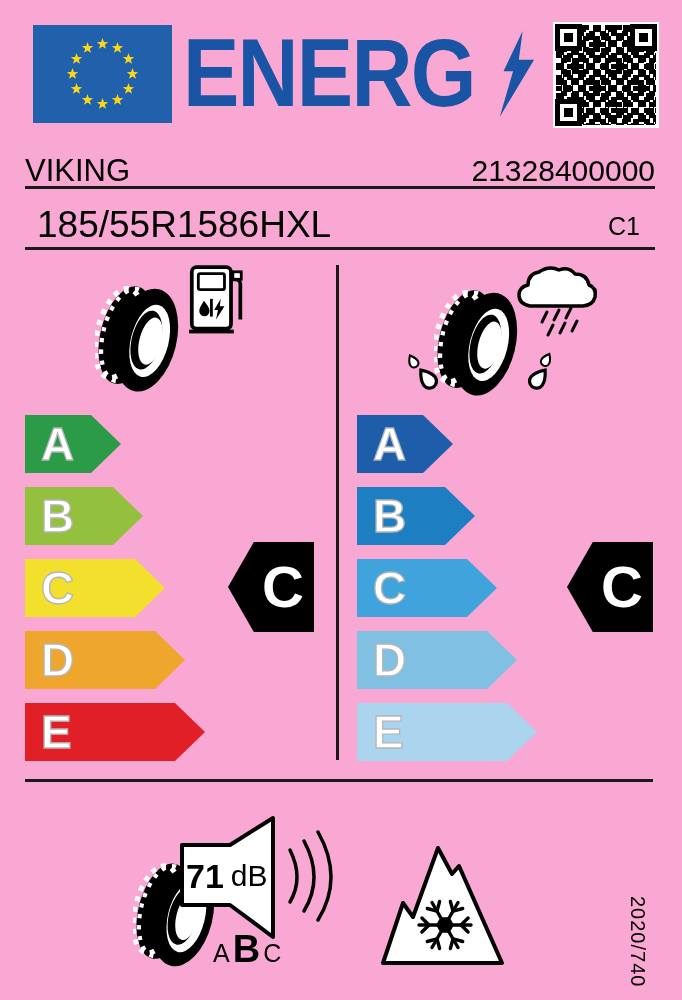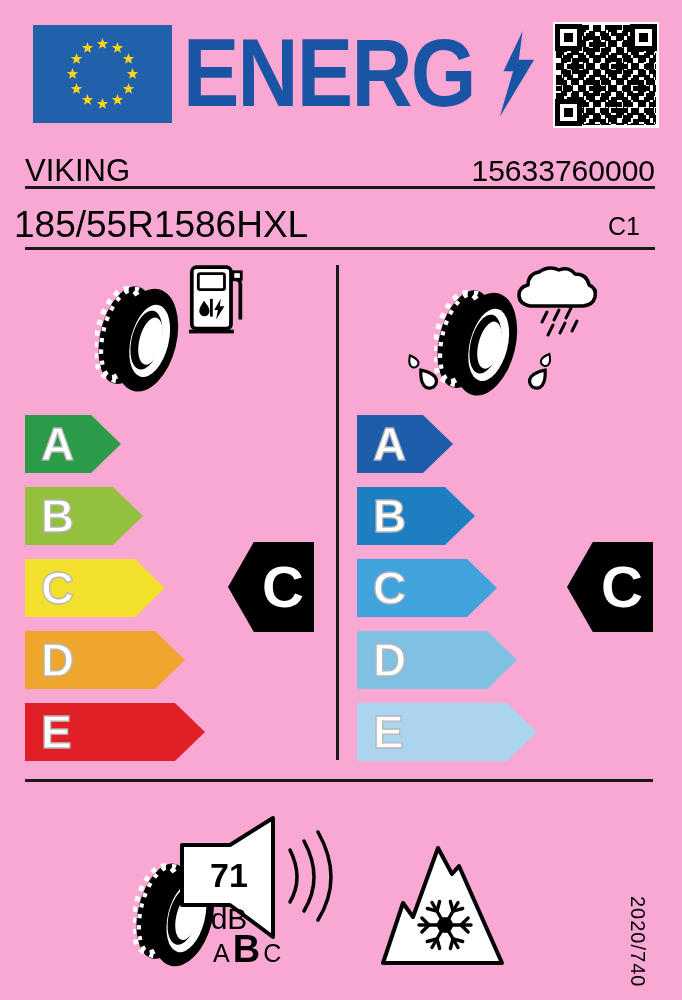--- a/index.html
+++ b/index.html
@@ -24,21 +24,21 @@
       conic-gradient(from 0deg,#000 25%,#0000 0 50%,#000 0 75%,#0000 0) 0 0/11px 11px,
       conic-gradient(#000 25%,#fff 0 50%,#000 0 75%,#fff 0) 0 0/15px 15px;}
   .finder{position:absolute;width:27px;height:27px;background:#fff;border:5px solid #000;
     box-sizing:border-box;display:flex;align-items:center;justify-content:center;}
   .finder::after{content:"";width:9px;height:9px;background:#000;}
   .finder.tl{left:2px;top:2px}.finder.tr{right:2px;top:2px}.finder.bl{left:2px;bottom:2px}
 
   
   .brand{left:25px;top:153px;font-size:31px;font-weight:normal;}
   .product-id{right:27px;top:154px;font-size:30px;}
-  .tyre-size{left:14px;top:204px;font-size:37px;}
+  .tyre-size{left:37px;top:204px;font-size:37px;}
   .tyre-class{right:42px;top:212px;font-size:25px;}
 
   
   .scale-col{position:absolute;top:0;left:0;}
   .arrow{
     position:absolute;height:58px;line-height:58px;
     clip-path:polygon(0 0,calc(100% - 30px) 0,100% 50%,calc(100% - 30px) 100%,0 100%);
     font-size:46px;font-weight:bold;color:#fff;padding-left:16px;box-sizing:border-box;
     -webkit-text-stroke:1.3px #b5b5b5;
   }
@@ -62,21 +62,21 @@
   .tyre-fuel{left:95px;top:280px;width:86px;height:116px;}
   .pump{left:189px;top:264px;width:56px;height:80px;}
   .tyre-wet{left:434px;top:284px;width:86px;height:116px;}
   .cloud{left:514px;top:262px;width:90px;height:80px;}
   .splash-l{left:406px;top:350px;width:46px;height:48px;}
   .splash-r{left:520px;top:352px;width:40px;height:44px;}
 
   
   .tyre-noise{left:133px;top:858px;width:84px;height:112px;}
   .speaker{left:176px;top:812px;width:168px;height:132px;}
-  .db-box{left:186px;top:856px;width:86px;height:40px;display:flex;align-items:center;gap:7px;flex-direction:column;}
+  .db-box{left:186px;top:856px;width:86px;height:40px;display:flex;align-items:center;gap:7px;}
   .db-value{font-size:34px;font-weight:bold;}
   .db-unit{font-size:30px;}
   .noise-grades{left:213px;top:928px;width:80px;height:42px;display:flex;align-items:baseline;gap:3px;}
   .ng-side{font-size:25px;}
   .ng-rated{font-size:38px;font-weight:bold;}
   .mountain{left:378px;top:840px;width:130px;height:130px;}
   .regulation{
     left:626px;top:896px;height:80px;font-size:20px;
     writing-mode:vertical-rl;letter-spacing:1px;
   }
@@ -132,21 +132,21 @@
   </div>
 
   <div class="abs qr-code">
     <div class="qr-noise"></div>
     <div class="finder tl"></div>
     <div class="finder tr"></div>
     <div class="finder bl"></div>
   </div>
 
   <div class="abs brand">VIKING</div>
-  <div class="abs product-id">15633760000</div>
+  <div class="abs product-id">21328400000</div>
   <div class="hline" style="left:25px;top:186px;width:630px;"></div>
 
   <div class="abs tyre-size">185/55R1586HXL</div>
   <div class="abs tyre-class">C1</div>
   <div class="hline" style="left:25px;top:247px;width:630px;"></div>
 
   <div class="vline" style="left:336px;top:265px;height:495px;"></div>
 
   <svg class="abs tyre-fuel" viewBox="0 0 100 130">
     <use href="#tyre-def"></use>

